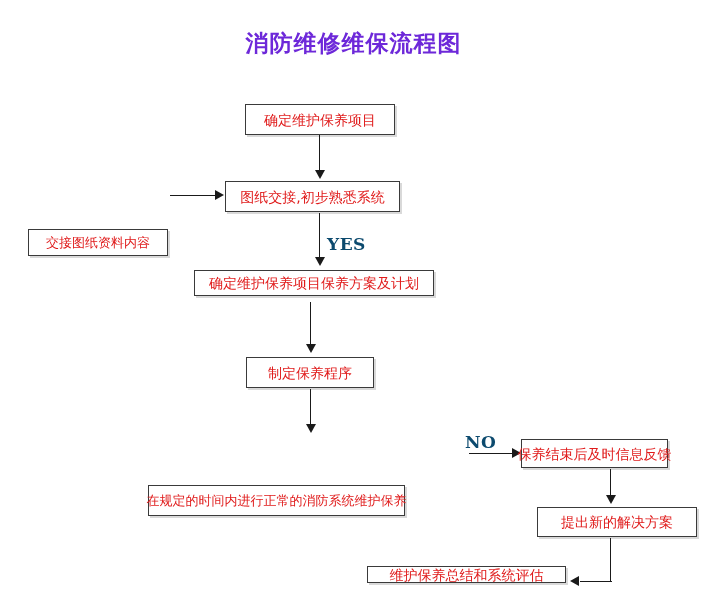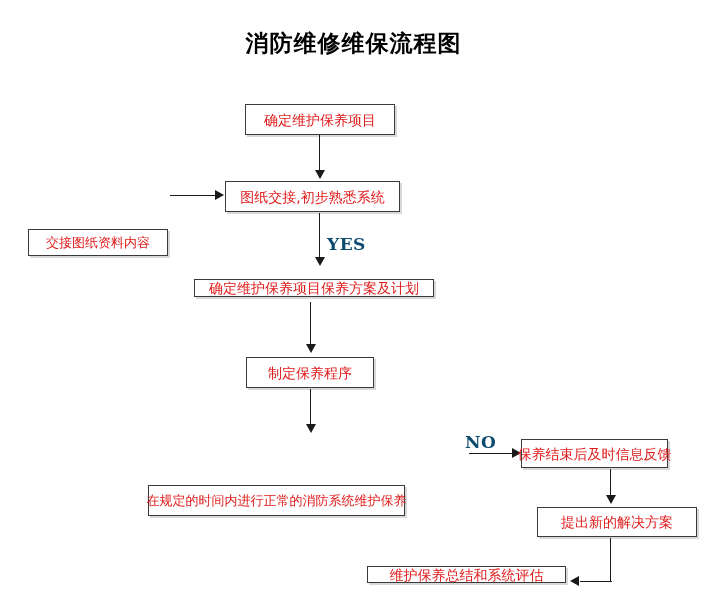--- a/index.html
+++ b/index.html
@@ -24,21 +24,21 @@
   
   .title {
     position: absolute;
     left: 0;
     top: 28px;
     width: 707px;
     text-align: center;
     font-family: "DejaVu Sans", "Liberation Sans", sans-serif;
     font-size: 23px;
     font-weight: bold;
-    color: #000000;
+    color: #6d28d9;
     letter-spacing: 1px;
     white-space: nowrap;
   }
 
   
   .box {
     position: absolute;
     box-sizing: border-box;
     background: #ffffff;
     border: 1px solid #3a3a3a;
@@ -124,21 +124,21 @@
   <div class="arrow-right" style="left:215px; top:190px;"></div>
 
   <div class="box t14" style="left:225px; top:181px; width:175px; height:31px;">
     <span>图纸交接,初步熟悉系统</span>
   </div>
 
   <div class="vline" style="left:319px; top:213px; height:46px;"></div>
   <div class="arrow-down" style="left:315px; top:257px;"></div>
   <div class="branch-label" style="left:327px; top:234px;">YES</div>
 
-  <div class="box t14" style="left:194px; top:270px; width:240px; height:18px;margin-top:9px;">
+  <div class="box t14" style="left:194px; top:270px; width:240px; height:26px;">
     <span>确定维护保养项目保养方案及计划</span>
   </div>
 
   <div class="vline" style="left:310px; top:302px; height:44px;"></div>
   <div class="arrow-down" style="left:306px; top:344px;"></div>
 
   <div class="box t14" style="left:246px; top:357px; width:128px; height:31px;">
     <span>制定保养程序</span>
   </div>
 

